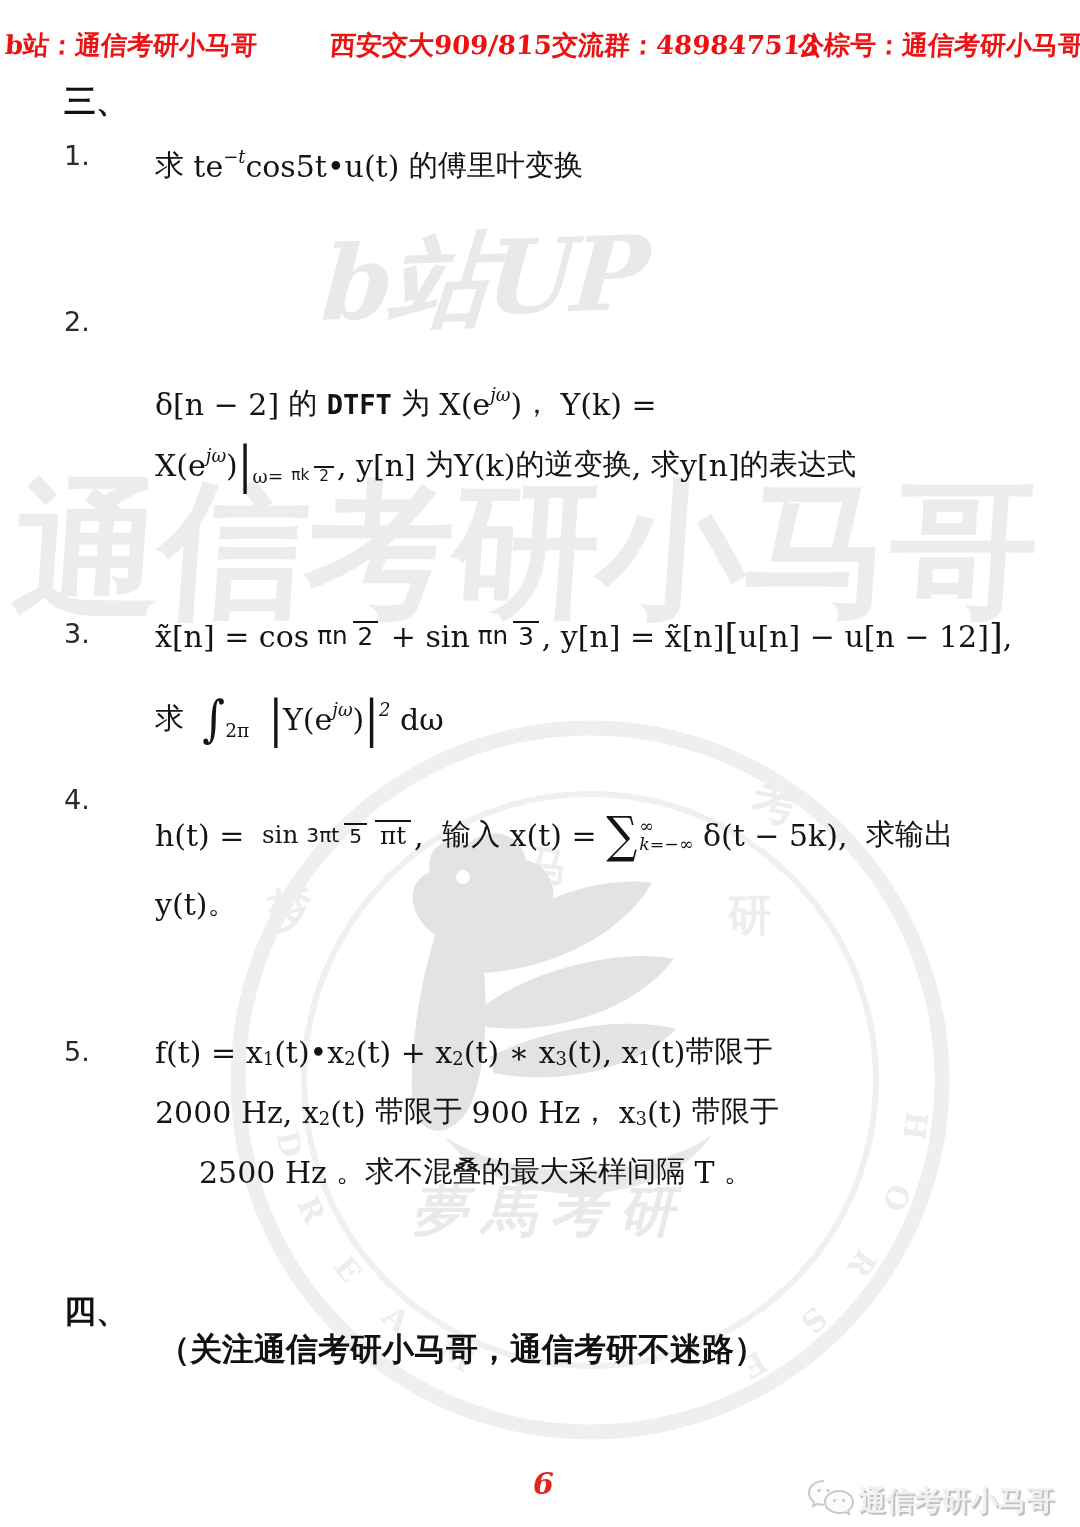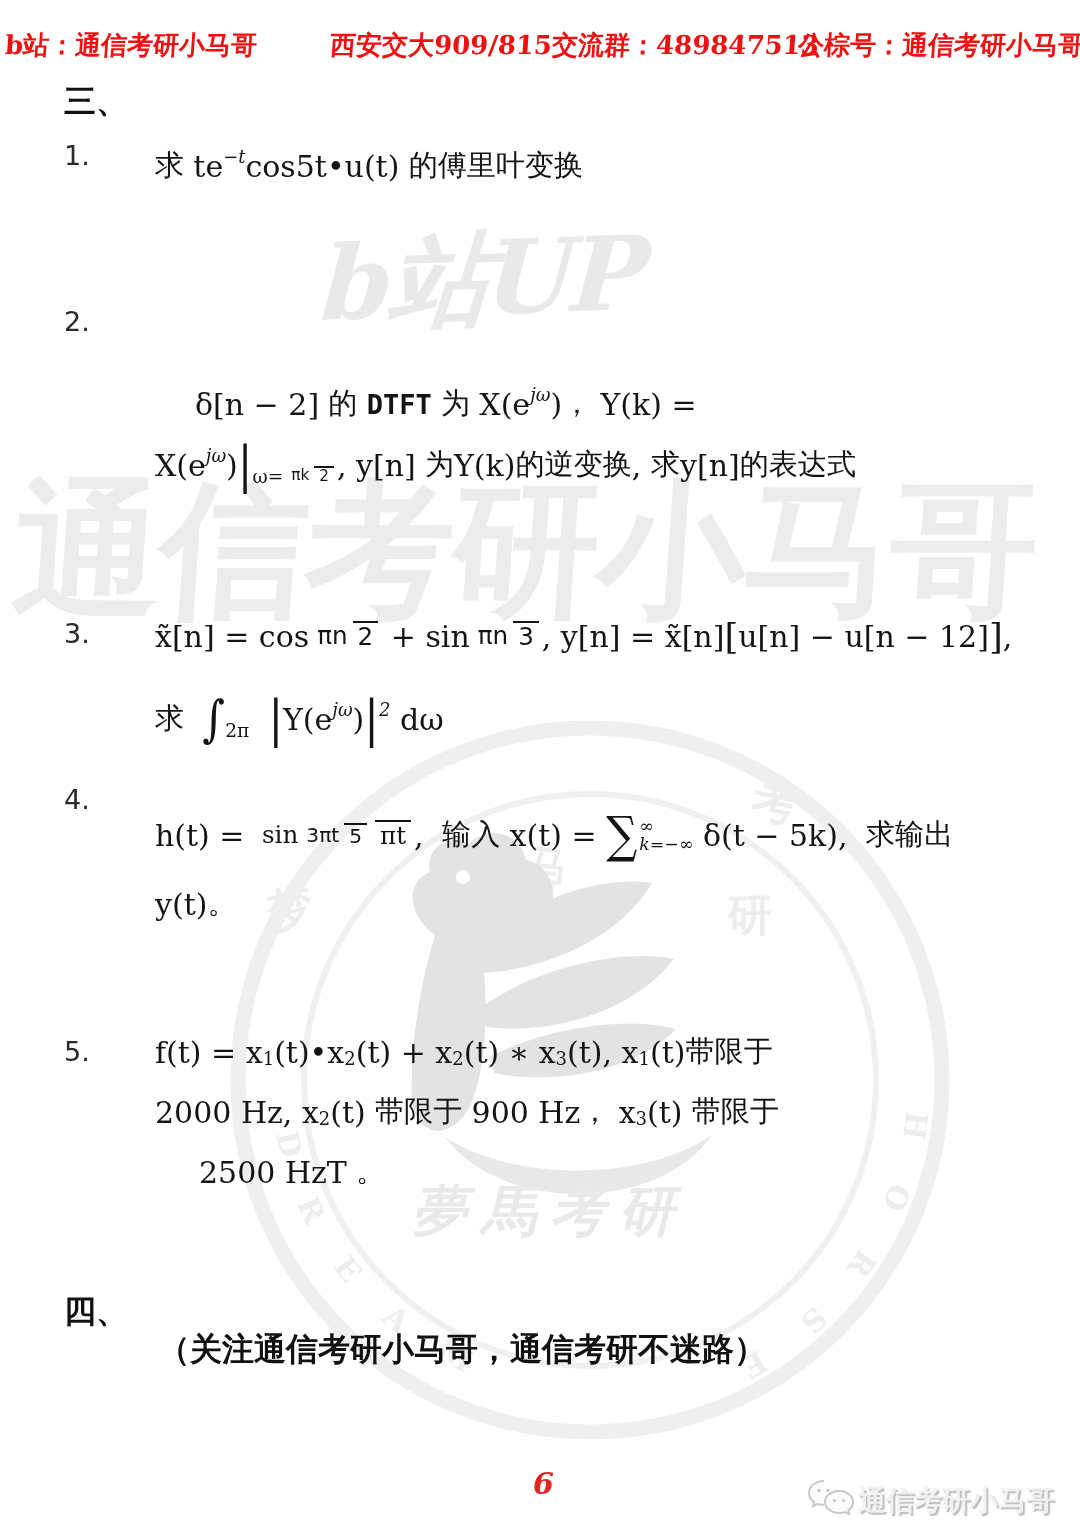--- a/index.html
+++ b/index.html
@@ -94,35 +94,35 @@
   <div class="hdr" style="left: 5px; color: rgb(238, 17, 17);">b站：通信考研小马哥</div>
   <div class="hdr" style="left: 330px; color: rgb(238, 17, 17);">西安交大909/815交流群：489847513</div>
   <div class="hdr" style="left: 798px; color: rgb(238, 17, 17);">公棕号：通信考研小马哥</div>
 
   <div class="sec" style="left:64px;top:80px;">三、</div>
 
   <div class="pnum" style="top:140px;">1.</div>
   <div class="line" style="top:138px;height:56px;"><span class="mc">求 </span><span class="mt">te</span><span class="msup">−t</span><span class="mr">cos5</span><span class="mt">t•u(t)</span><span class="mc"> 的傅里叶变换</span></div>
 
   <div class="pnum" style="top:306px;">2.</div>
-  <div class="line" style="top:378px;height:52px;margin-left:40px;"><span class="mt">δ[n − 2]</span><span class="mc"> 的 </span><span class="mm">DTFT</span><span class="mc"> 为 </span><span class="mt">X(e</span><span class="msup">jω</span><span class="mt">)</span><span class="mc">， </span><span class="mt">Y(k) =</span></div>
+  <div class="line" style="top:378px;height:52px;"><span class="mt">δ[n − 2]</span><span class="mc"> 的 </span><span class="mm">DTFT</span><span class="mc"> 为 </span><span class="mt">X(e</span><span class="msup">jω</span><span class="mt">)</span><span class="mc">， </span><span class="mt">Y(k) =</span></div>
   <div class="line" style="top:434px;height:62px;"><span class="mt">X(e</span><span class="msup">jω</span><span class="mt">)</span><span class="mtall">|</span><span class="mlow"><span class="mt">ω=</span><span class="mfrac"><span class="fn">πk</span><span class="fd">2</span></span></span><span class="mt">, y[n]</span><span class="mc"> 为</span><span class="mt">Y(k)</span><span class="mc">的逆变换</span><span class="mt">, </span><span class="mc">求</span><span class="mt">y[n]</span><span class="mc">的表达式</span></div>
 
   <div class="pnum" style="top:618px;">3.</div>
   <div class="line" style="top:600px;height:72px;"><span class="mt">x̃[n] = </span><span class="mr">cos</span><span class="mfrac"><span class="fn">πn</span><span class="fd">2</span></span><span class="mt"> + </span><span class="mr">sin</span><span class="mfrac"><span class="fn">πn</span><span class="fd">3</span></span><span class="mt">, y[n] = x̃[n]</span><span class="mbig">[</span><span class="mt">u[n] − u[n − 12]</span><span class="mbig">]</span><span class="mt">,</span></div>
   <div class="line" style="top:688px;height:62px;"><span class="mc">求  </span><span class="mtall">∫</span><span class="mlow"><span class="mt">2π</span></span><span class="mt">  </span><span class="mtall">|</span><span class="mt">Y(e</span><span class="msup">jω</span><span class="mt">)</span><span class="mtall">|</span><span class="msup">2</span><span class="mt"> dω</span></div>
 
   <div class="pnum" style="top:784px;">4.</div>
   <div class="line" style="top:785px;height:100px;"><span class="mt">h(t) = </span><span class="mfrac"><span class="fn"><span class="mr">sin</span><span class="mfrac"><span class="fn">3πt</span><span class="fd">5</span></span></span><span class="fd"><span class="mt">πt</span></span></span><span class="mt">,</span><span class="mc">  输入 </span><span class="mt">x(t) = </span><span class="mtall">∑</span><span class="mss"><span class="ssup">∞</span><span class="ssub">k=−∞</span></span><span class="mt"> δ(t − 5k),</span><span class="mc">  求输出</span></div>
   <div class="line" style="top:878px;height:52px;"><span class="mr">y(t)</span><span class="mc">。</span></div>
 
   <div class="pnum" style="top:1036px;">5.</div>
   <div class="line" style="top:1026px;height:52px;"><span class="mt">f(t) = x</span><span class="msub">1</span><span class="mt">(t)•x</span><span class="msub">2</span><span class="mt">(t) + x</span><span class="msub">2</span><span class="mt">(t) ∗ x</span><span class="msub">3</span><span class="mt">(t), x</span><span class="msub">1</span><span class="mt">(t)</span><span class="mc">带限于</span></div>
   <div class="line" style="top:1086px;height:52px;"><span class="mr">2000 Hz</span><span class="mt">, x</span><span class="msub">2</span><span class="mt">(t)</span><span class="mc"> 带限于 </span><span class="mr">900 Hz</span><span class="mc">， </span><span class="mt">x</span><span class="msub">3</span><span class="mt">(t)</span><span class="mc"> 带限于</span></div>
-  <div class="line" style="top:1146px;height:52px;margin-left:44px;"><span class="mr">2500 Hz</span><span class="mr">T</span><span class="mc"> 。</span></div>
+  <div class="line" style="top:1146px;height:52px;margin-left:44px;"><span class="mr">2500 Hz</span><span class="mc"> 。求不混叠的最大采样间隔 </span><span class="mr">T</span><span class="mc"> 。</span></div>
 
   <div class="sec" style="left:64px;top:1290px;">四、</div>
   <div class="sec" style="left:158px;top:1328px;">（关注通信考研小马哥，通信考研不迷路）</div>
 
   <div class="pageno" style="color: rgb(227, 34, 34);">6</div>
   <svg class="wxicon" width="50" height="42" viewBox="0 0 50 42">
     <path d="M18 3 C9 3 3 8.5 3 15 c0 3.7 2 6.9 5.2 9 l-1.3 4.3 4.7-2.4 c1.9 .6 4 .9 6.4 .8" fill="#fcfcfc" stroke="#c9c9c9" stroke-width="2" stroke-linejoin="round"></path>
     <circle cx="13" cy="12.5" r="1.7" fill="#c9c9c9"></circle>
       <circle cx="22" cy="12.5" r="1.7" fill="#c9c9c9"></circle>
     <path d="M33 13 c7.7 0 14 4.9 14 11 c0 3.4-1.9 6.4-4.8 8.4 l1.2 3.9-4.3-2.2 c-1.9 .6-3.9 .9-6.1 .9 c-7.7 0-14-4.9-14-11 s6.3-11 14-11 z" fill="#fcfcfc" stroke="#c9c9c9" stroke-width="2" stroke-linejoin="round"></path>

